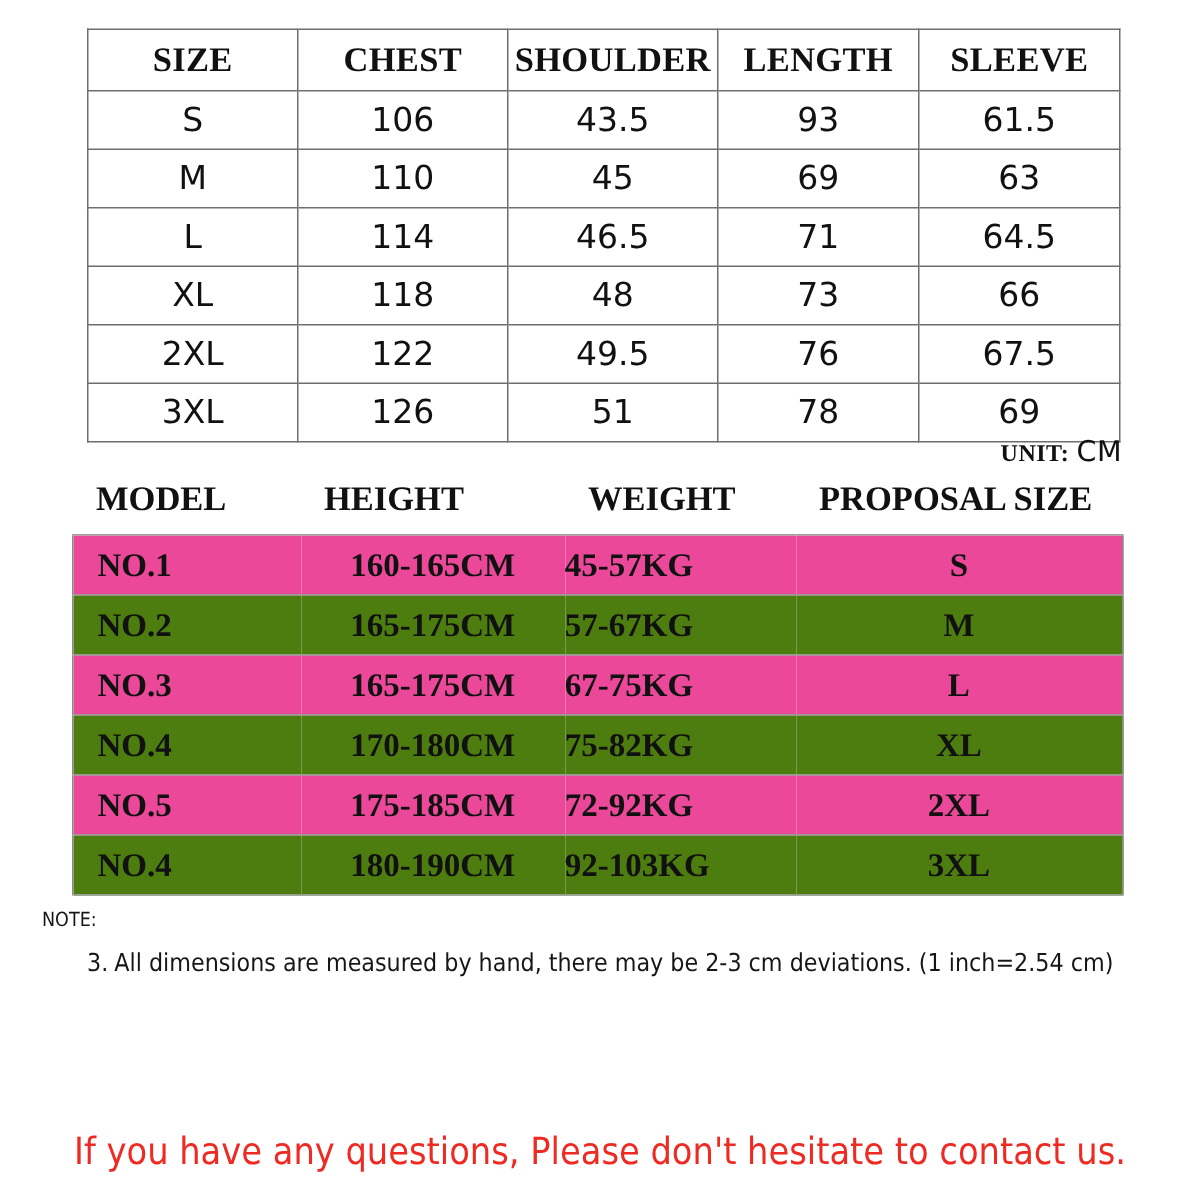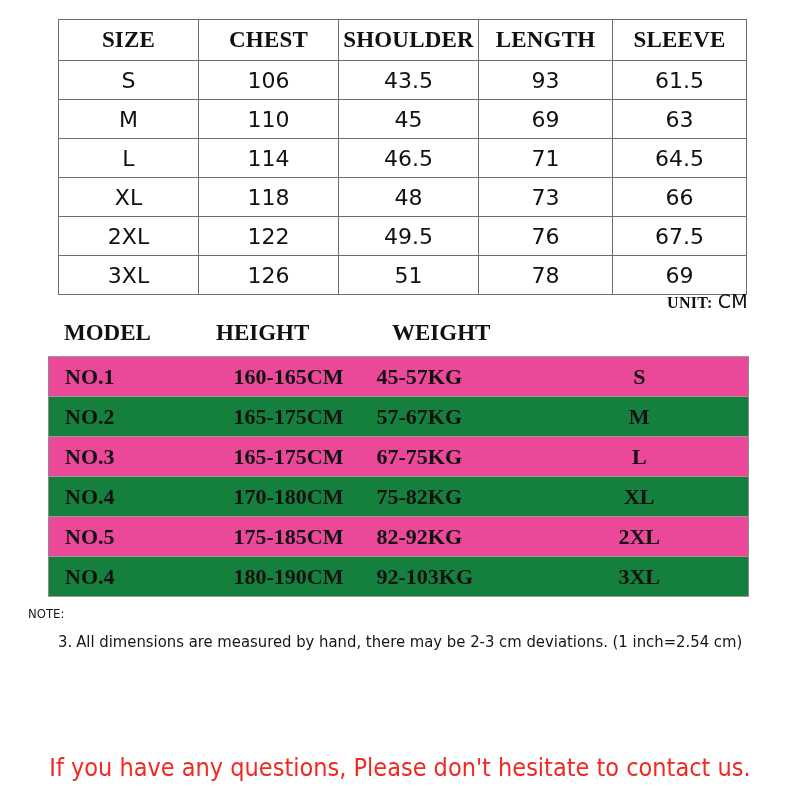--- a/index.html
+++ b/index.html
@@ -111,21 +111,21 @@
   .model-table td {
     height: 39px;
     padding: 0;
     font-size: 22px;
     font-weight: bold;
     vertical-align: middle;
     border-top: 1px solid #9a9a9a;
     border-bottom: 1px solid #9a9a9a;
   }
   .model-table tr.band-grey td { background: #ec4899; }
-  .model-table tr.band-light td { background: #15803d; }
+  .model-table tr.band-light td { background: #4d7c0f; }
 
   .mt-model    { width: 152px; padding-left: 16px !important; text-align: left; }
   .mt-height   { width: 176px; text-align: center; }
   .mt-weight   { width: 154px; text-align: left; }
   .mt-proposal { width: 218px; text-align: center; }
 
   
   .note-block {
     position: absolute;
     left: 28px;
@@ -242,20 +242,21 @@
   </table>
 
   <div class="unit-line">
     <span class="unit-label">UNIT:</span><span class="unit-value">CM</span>
   </div>
 
   <div class="model-head">
     <span class="mh-model">MODEL</span>
     <span class="mh-height">HEIGHT</span>
     <span class="mh-weight">WEIGHT</span>
+    <span class="mh-proposal">PROPOSAL SIZE</span>
   </div>
 
   <table class="model-table">
     <colgroup>
       <col class="mt-model">
         <col class="mt-height">
         <col class="mt-weight">
         <col class="mt-proposal">
     </colgroup>
     <tbody>
@@ -279,21 +280,21 @@
       </tr>
       <tr class="band-light">
         <td class="mt-model">NO.4</td>
         <td class="mt-height">170-180CM</td>
         <td class="mt-weight">75-82KG</td>
         <td class="mt-proposal">XL</td>
       </tr>
       <tr class="band-grey">
         <td class="mt-model">NO.5</td>
         <td class="mt-height">175-185CM</td>
-        <td class="mt-weight">82-92KG</td>
+        <td class="mt-weight">72-92KG</td>
         <td class="mt-proposal">2XL</td>
       </tr>
       <tr class="band-light">
         <td class="mt-model">NO.4</td>
         <td class="mt-height">180-190CM</td>
         <td class="mt-weight">92-103KG</td>
         <td class="mt-proposal">3XL</td>
       </tr>
     </tbody>
   </table>

